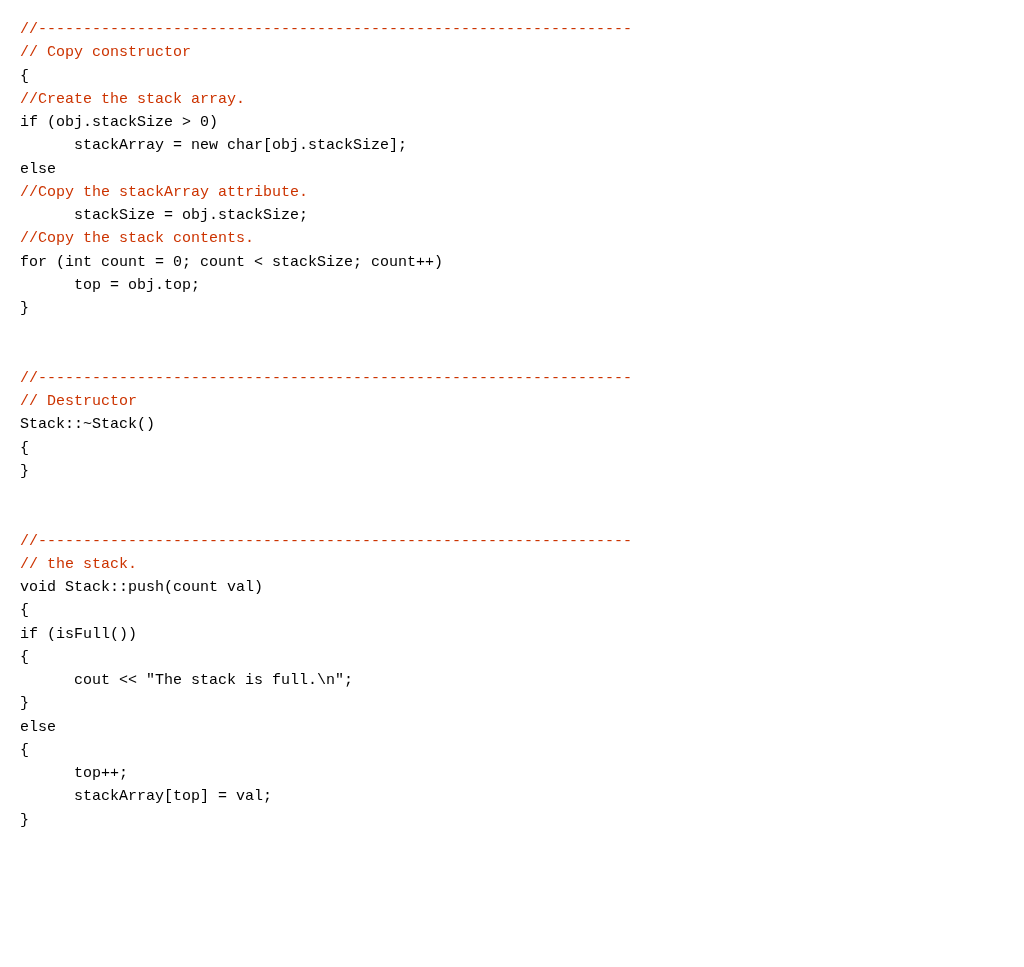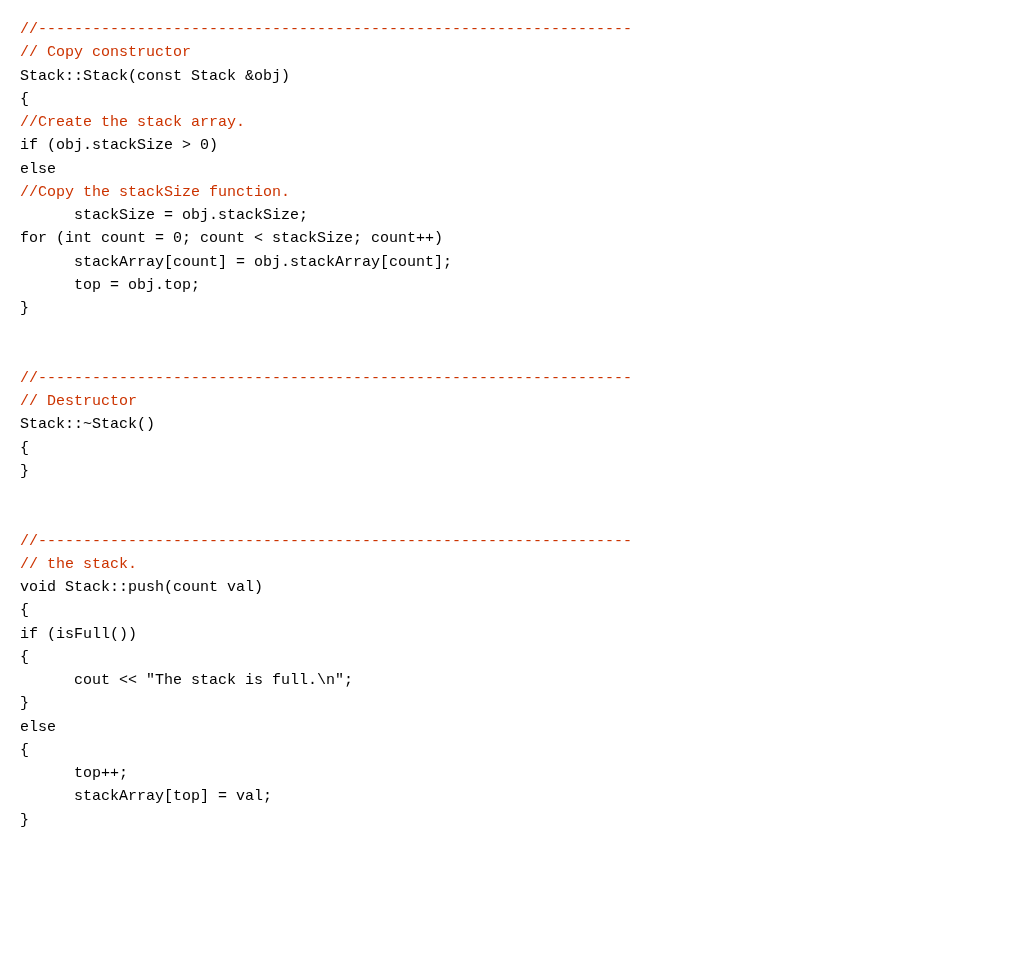--- a/index.html
+++ b/index.html
@@ -23,29 +23,29 @@
     }
     .code {
       color: #000000;
     }
   </style>
 </head>
 <body>
 
 <div class="code-block" id="code-container"><span class="comment">//------------------------------------------------------------------
 </span><span class="comment">// Copy constructor
-</span><span class="code">Stack::Stack(const Stack &amp;obj)
 </span><span class="code">{
 </span><span class="comment">//Create the stack array.
 </span><span class="code">if (obj.stackSize &gt; 0)
+</span><span class="code">      stackArray = new char[obj.stackSize];
 </span><span class="code">else
-</span><span class="comment">//Copy the stackSize function.
+</span><span class="comment">//Copy the stackArray attribute.
 </span><span class="code">      stackSize = obj.stackSize;
+</span><span class="comment">//Copy the stack contents.
 </span><span class="code">for (int count = 0; count &lt; stackSize; count++)
-</span><span class="code">      stackArray[count] = obj.stackArray[count];
 </span><span class="code">      top = obj.top;
 </span><span class="code">}
 </span><span class="code">
 </span><span class="code">
 </span><span class="comment">//------------------------------------------------------------------
 </span><span class="comment">// Destructor
 </span><span class="code">Stack::~Stack()
 </span><span class="code">{
 </span><span class="code">}
 </span><span class="code">

